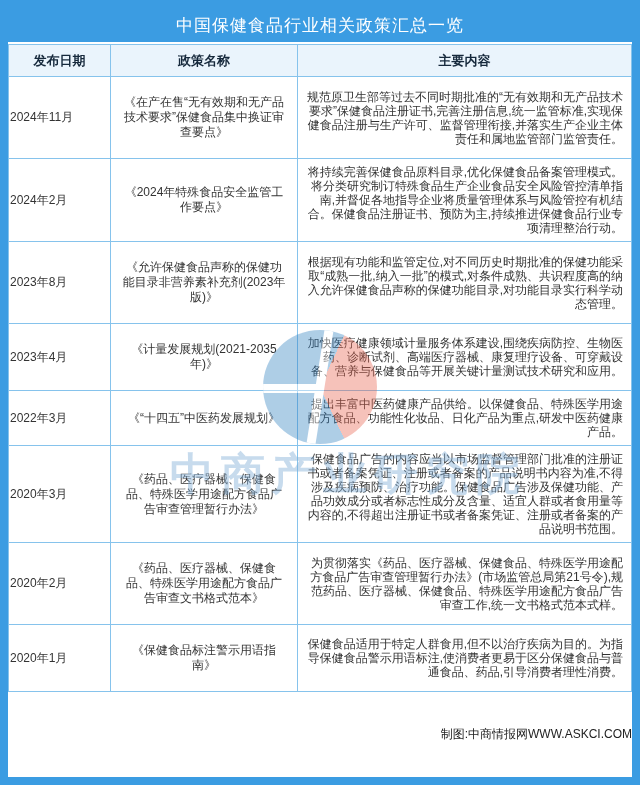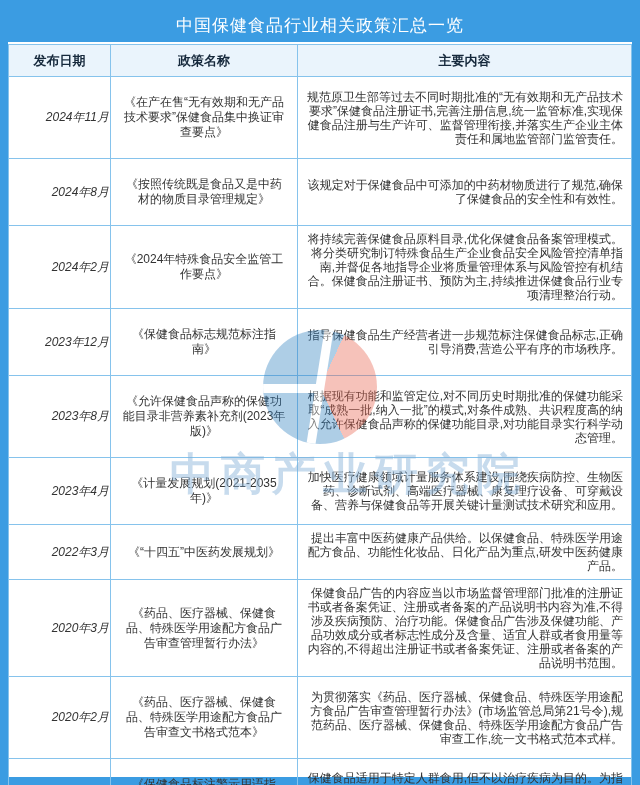--- a/index.html
+++ b/index.html
@@ -26,21 +26,21 @@
     border:1px solid #86c3ec;
     vertical-align:middle;
     color:#333333;
   }
   th{
     background:#eaf4fc;color:#16293c;font-weight:bold;
     font-size:13px;height:29px;text-align:center;
   }
   col.c-date{width:102px;}
   col.c-policy{width:187px;}
-  td.td-date{text-align:right;font-size:12px;font-style:italic;}
+  td.td-date{text-align:left;font-size:12px;}
   td.td-policy{text-align:center;font-size:12px;line-height:15px;padding:18px 10px;}
   td.td-content{text-align:right;font-size:12px;line-height:14px;padding:6px 8px;}
   .footer{
     flex:1;display:flex;align-items:center;justify-content:flex-end;
     font-size:12px;color:#222222;
   }
   .watermark-logo{
     position:absolute;left:263px;top:330px;width:114px;height:114px;
     border-radius:50%;
     background:conic-gradient(from 0deg at 50% 50%, #2e7fc0 0deg 25deg, #e8614c 25deg 155deg, #2e7fc0 155deg 360deg);
@@ -80,34 +80,24 @@
         <th>政策名称</th>
         <th>主要内容</th>
       </tr>
     </thead>
     <tbody id="rows">
         <tr style="height: 73px;">
           <td class="td-date">2024年11月</td>
           <td class="td-policy">《在产在售“无有效期和无产品技术要求”保健食品集中换证审查要点》</td>
           <td class="td-content">规范原卫生部等过去不同时期批准的“无有效期和无产品技术要求”保健食品注册证书,完善注册信息,统一监管标准,实现保健食品注册与生产许可、监督管理衔接,并落实生产企业主体责任和属地监管部门监管责任。</td>
         </tr>
-        <tr style="height: 58px;">
-          <td class="td-date">2024年8月</td>
-          <td class="td-policy">《按照传统既是食品又是中药材的物质目录管理规定》</td>
-          <td class="td-content">该规定对于保健食品中可添加的中药材物质进行了规范,确保了保健食品的安全性和有效性。</td>
-        </tr>
         <tr style="height: 82px;">
           <td class="td-date">2024年2月</td>
           <td class="td-policy">《2024年特殊食品安全监管工作要点》</td>
           <td class="td-content">将持续完善保健食品原料目录,优化保健食品备案管理模式。将分类研究制订特殊食品生产企业食品安全风险管控清单指南,并督促各地指导企业将质量管理体系与风险管控有机结合。保健食品注册证书、预防为主,持续推进保健食品行业专项清理整治行动。</td>
-        </tr>
-        <tr style="height: 53px;">
-          <td class="td-date">2023年12月</td>
-          <td class="td-policy">《保健食品标志规范标注指南》</td>
-          <td class="td-content">指导保健食品生产经营者进一步规范标注保健食品标志,正确引导消费,营造公平有序的市场秩序。</td>
         </tr>
         <tr style="height: 79px;">
           <td class="td-date">2023年8月</td>
           <td class="td-policy">《允许保健食品声称的保健功能目录非营养素补充剂(2023年版)》</td>
           <td class="td-content">根据现有功能和监管定位,对不同历史时期批准的保健功能采取“成熟一批,纳入一批”的模式,对条件成熟、共识程度高的纳入允许保健食品声称的保健功能目录,对功能目录实行科学动态管理。</td>
         </tr>
         <tr style="height: 67px;">
           <td class="td-date">2023年4月</td>
           <td class="td-policy">《计量发展规划(2021-2035年)》</td>
           <td class="td-content">加快医疗健康领域计量服务体系建设,围绕疾病防控、生物医药、诊断试剂、高端医疗器械、康复理疗设备、可穿戴设备、营养与保健食品等开展关键计量测试技术研究和应用。</td>

